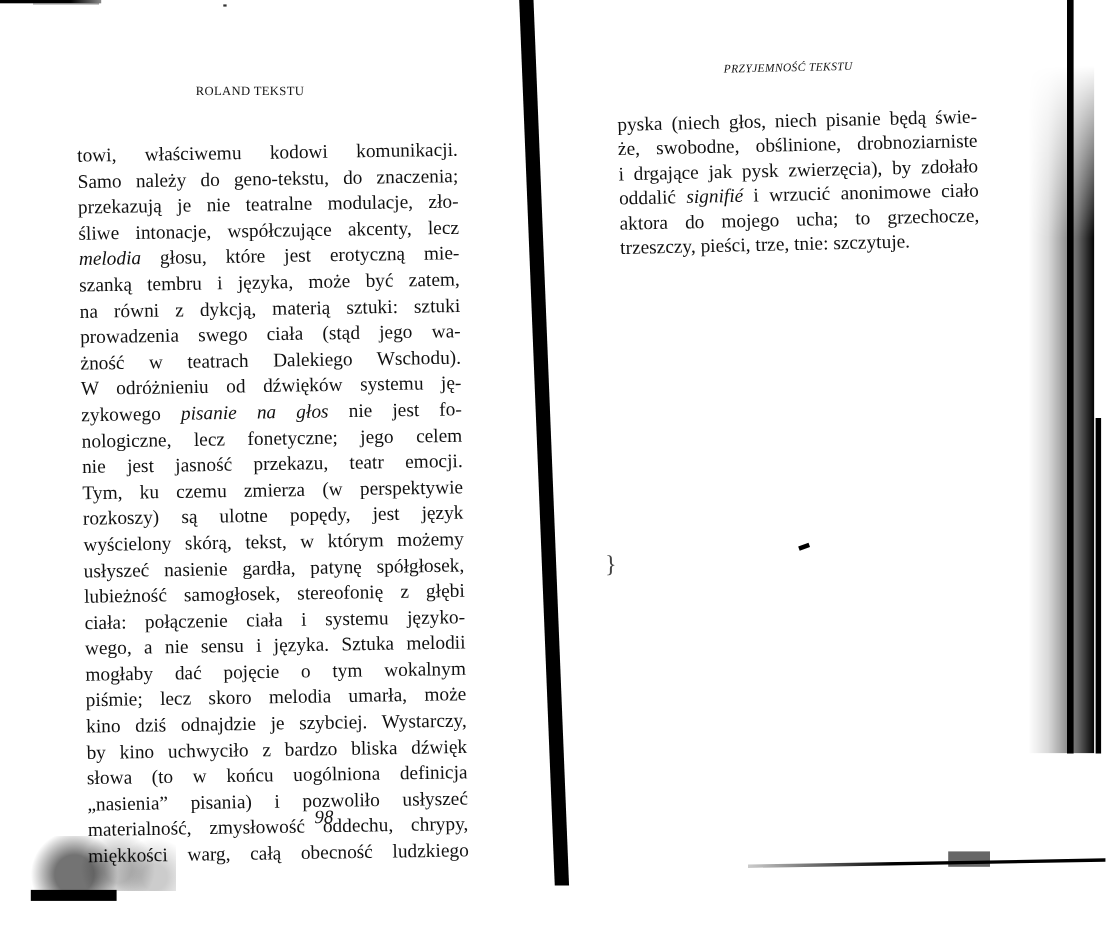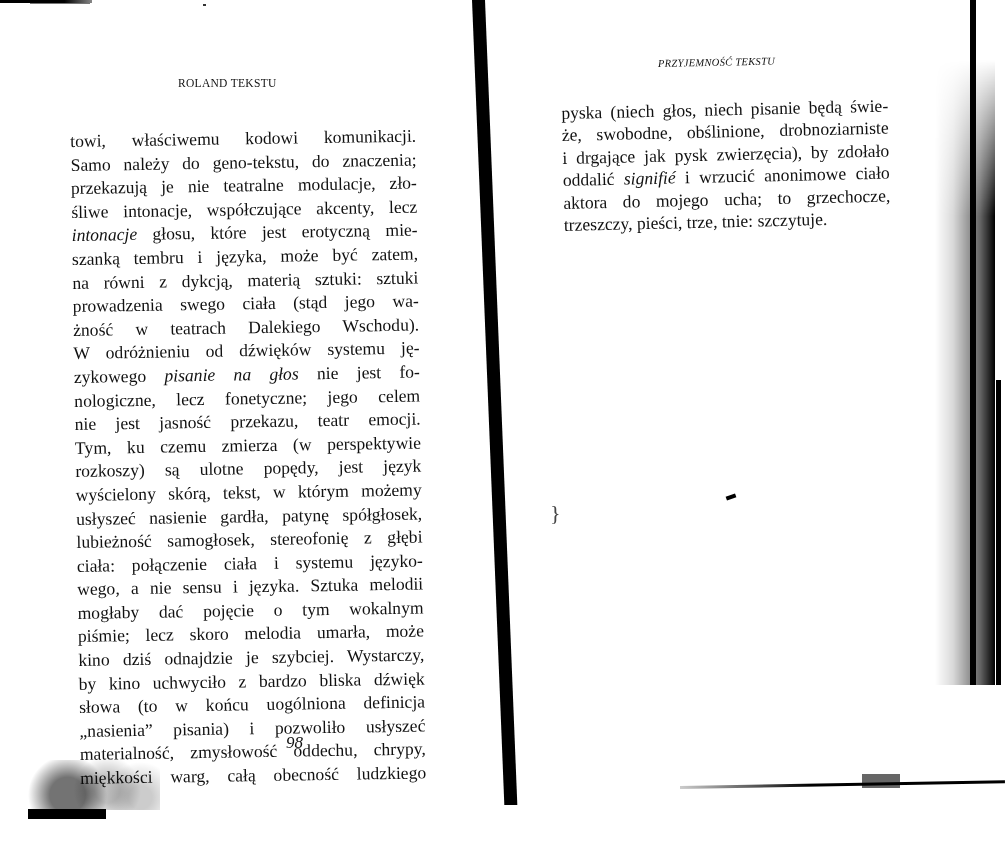--- a/index.html
+++ b/index.html
@@ -90,21 +90,21 @@
 <div class="top-edge2"></div>
 <div class="top-dot"></div>
 
 <div class="running-head-left">ROLAND TEKSTU</div>
 
 <div class="page-text left-text">
   <span class="line">towi, właściwemu kodowi komunikacji.</span>
   <span class="line">Samo należy do geno-tekstu, do znaczenia;</span>
   <span class="line">przekazują je nie teatralne modulacje, zło-</span>
   <span class="line">śliwe intonacje, współczujące akcenty, lecz</span>
-  <span class="line"><span class="it">intonacje</span><span> głosu, które jest erotyczną mie-</span></span>
+  <span class="line"><span class="it">melodia</span><span> głosu, które jest erotyczną mie-</span></span>
   <span class="line">szanką tembru i języka, może być zatem,</span>
   <span class="line">na równi z dykcją, materią sztuki: sztuki</span>
   <span class="line">prowadzenia swego ciała (stąd jego wa-</span>
   <span class="line">żność w teatrach Dalekiego Wschodu).</span>
   <span class="line">W odróżnieniu od dźwięków systemu ję-</span>
   <span class="line"><span>zykowego </span><span class="it">pisanie na głos</span><span> nie jest fo-</span></span>
   <span class="line">nologiczne, lecz fonetyczne; jego celem</span>
   <span class="line">nie jest jasność przekazu, teatr emocji.</span>
   <span class="line">Tym, ku czemu zmierza (w perspektywie</span>
   <span class="line">rozkoszy) są ulotne popędy, jest język</span>

